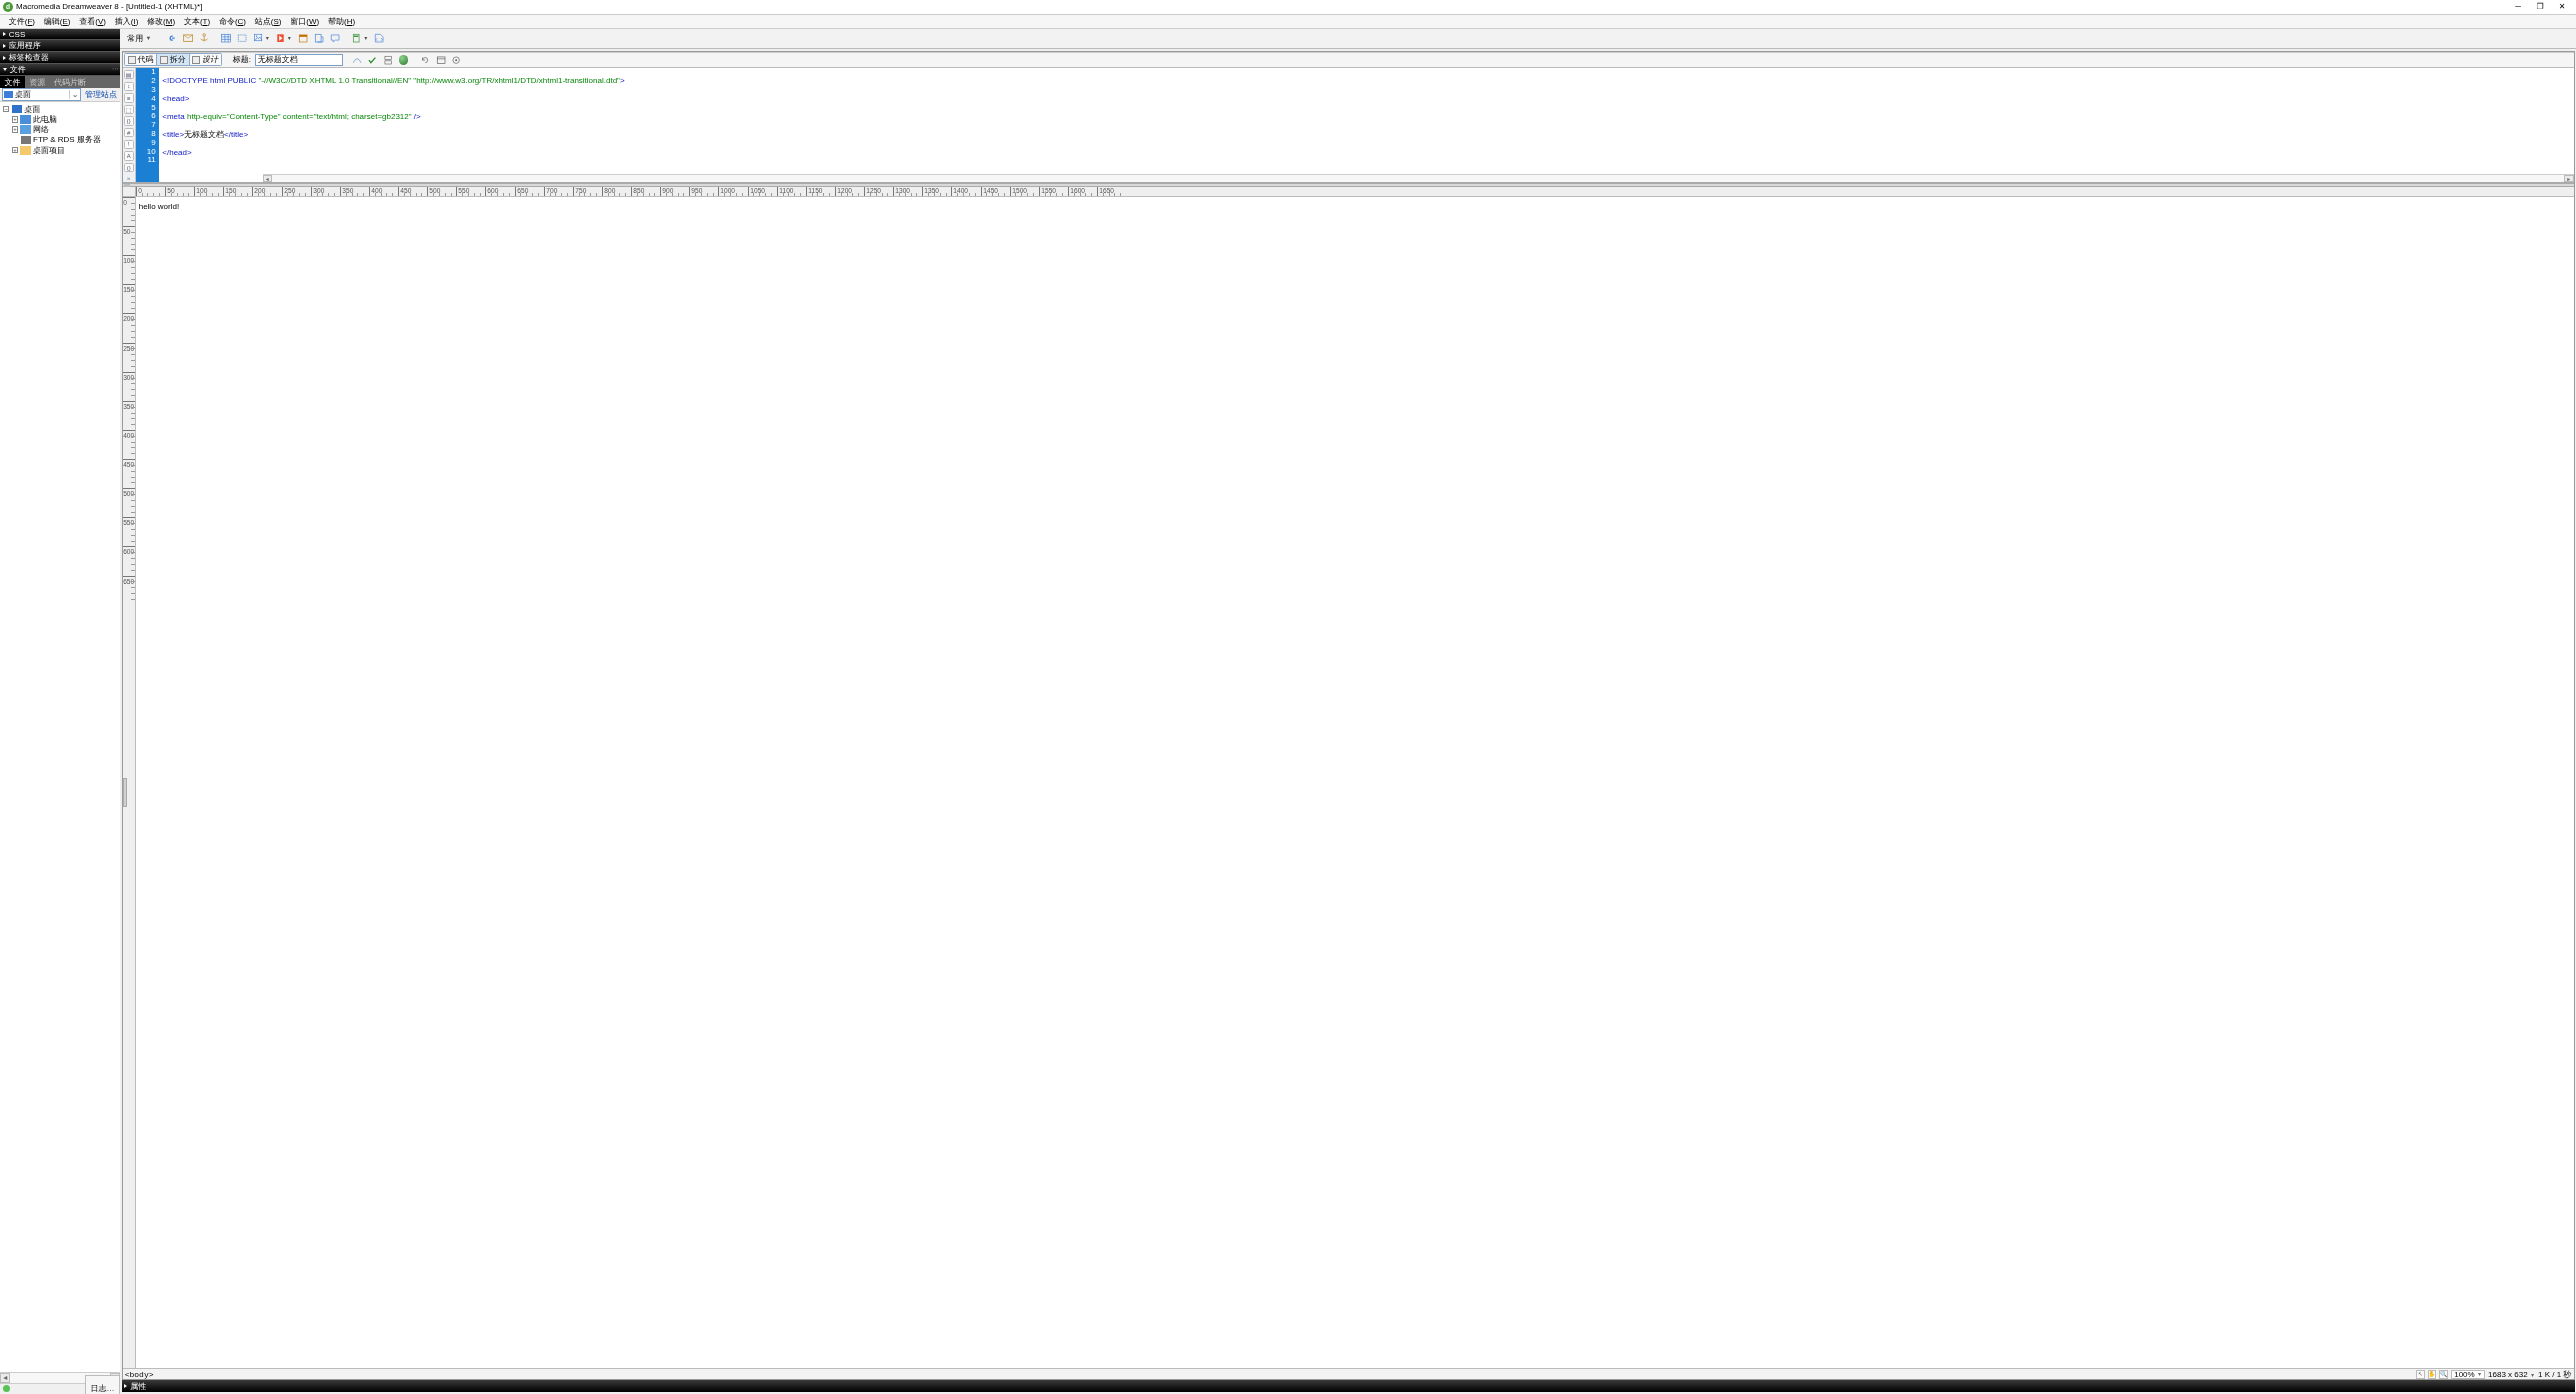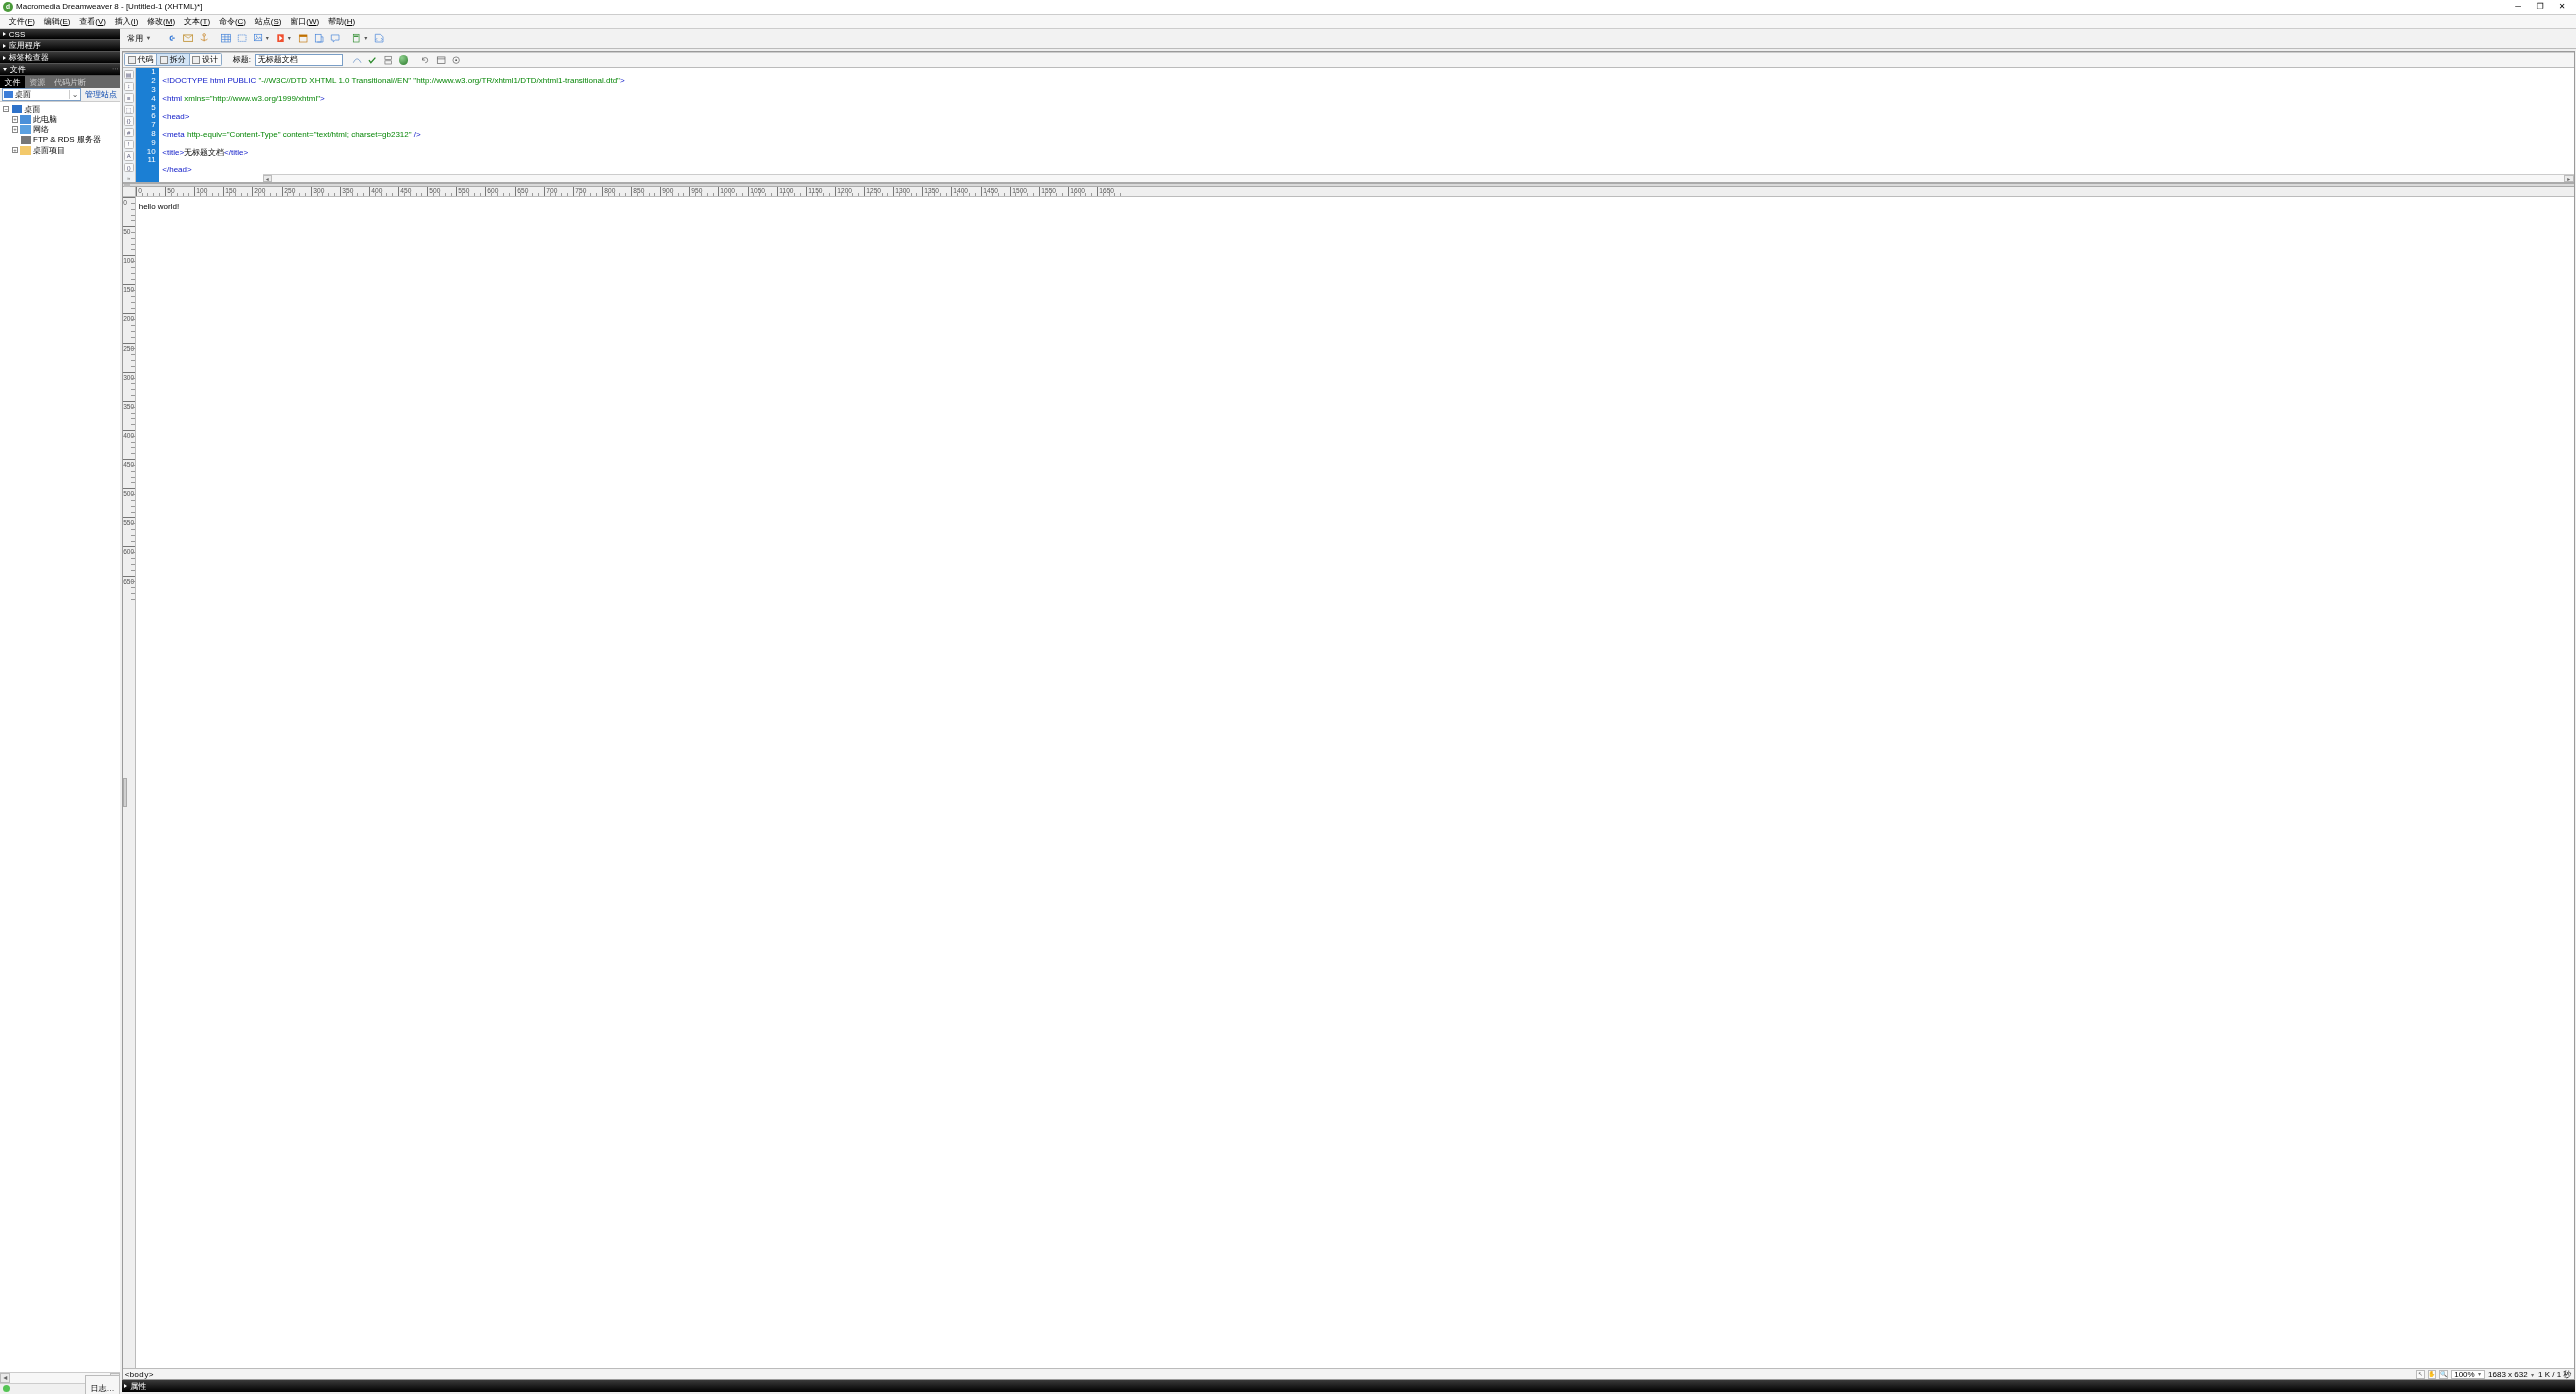--- a/index.html
+++ b/index.html
@@ -68,21 +68,21 @@
 .doc-frame { margin:1.5px 1.5px 0 1.5px; flex:1; display:flex; flex-direction:column; border:0.7px solid #9a9a9a; background:#fff; min-height:0; }
 .doc-tabs { height:13.3px; background:linear-gradient(#efefef,#dcdcdc); display:flex; align-items:flex-end; position:relative; }
 .doc-tab { height:11.8px; background:#f6f6f6; border:0.7px solid #9a9a9a; border-bottom:none; border-radius:2.2px 2.2px 0 0; padding:0 13.3px 0 5.9px; margin-left:2.9px; display:flex; align-items:center; position:relative; }
 .doc-winctrl { position:absolute; right:1.5px; top:0.7px; display:flex; gap:1.5px; }
 .doc-winctrl span { width:8.8px; height:8.8px; border:0.7px solid #888; background:#eee; font-size:6.6px; line-height:7.4px; text-align:center; color:#555; }
 
 
 .view-bar { height:16px; background:#f5f5f5; border-top:0.7px solid #ccc; border-bottom:0.7px solid #bbb; display:flex; align-items:center; padding-left:1.5px; gap:0.7px; }
 .view-seg { display:flex; border:0.7px solid #8aa8c8; border-radius:1.5px; overflow:hidden; height:13.3px; }
 .view-seg .seg { display:flex; align-items:center; padding:0 2.9px; background:#f9f9f9; border-right:0.7px solid #8aa8c8; }
-.view-seg .seg:last-child { border-right:none; }
+.view-seg .seg:last-child { border-right:none;font-style:italic; }
 .view-seg .seg.active { background:#d3e4f5; }
 .view-seg .seg .ico-sq { width:8px; height:8px; background:#eee; border:0.7px solid #888; margin-right:1.5px; }
 .title-lbl { margin-left:10.3px; margin-right:2.9px; }
 .title-input { width:88px; height:11.8px; border:0.7px solid #7a9ec6; padding:0 2.2px; background:#fff; }
 .globe { width:9.6px; height:9.6px; border-radius:50%; background:radial-gradient(circle at 2.9px 2.9px,#8fd08f,#2a7a2a); }
 
 
 .edit-wrap { flex:1; display:flex; flex-direction:column; min-height:0; }
 .code-pane { display:flex; height:115px; border-bottom:0.7px solid #aaa; position:relative; background:#fff; }
 .code-scroll { position:absolute; bottom:0; left:140px; right:0; height:8px; background:#f0f0f0; border-top:0.7px solid #ccc; display:flex; }
@@ -398,21 +398,20 @@
               <div>5</div>
               <div>6</div>
               <div>7</div>
               <div>8</div>
               <div>9</div>
               <div>10</div>
               <div>11</div>
           </div>
           <div class="code-body">
 <div class="ln"><span class="tag-blue">&lt;!DOCTYPE html PUBLIC </span><span class="str-green">"-//W3C//DTD XHTML 1.0 Transitional//EN"</span><span> </span><span class="str-green">"http://www.w3.org/TR/xhtml1/DTD/xhtml1-transitional.dtd"</span><span class="tag-blue">&gt;</span></div>
-<div class="ln"><span class="tag-blue">&lt;html </span><span class="attr-green">xmlns=</span><span class="str-green">"http://www.w3.org/1999/xhtml"</span><span class="tag-blue">&gt;</span></div>
 <div class="ln"><span class="tag-blue">&lt;head&gt;</span></div>
 <div class="ln"><span class="tag-blue">&lt;meta </span><span class="attr-green">http-equiv=</span><span class="str-green">"Content-Type"</span><span class="attr-green"> content=</span><span class="str-green">"text/html; charset=gb2312"</span><span class="tag-blue"> /&gt;</span></div>
 <div class="ln"><span class="tag-blue">&lt;title&gt;</span><span class="plain">无标题文档</span><span class="tag-blue">&lt;/title&gt;</span></div>
 <div class="ln"><span class="tag-blue">&lt;/head&gt;</span></div>
 
 
 
 
 
           </div>

